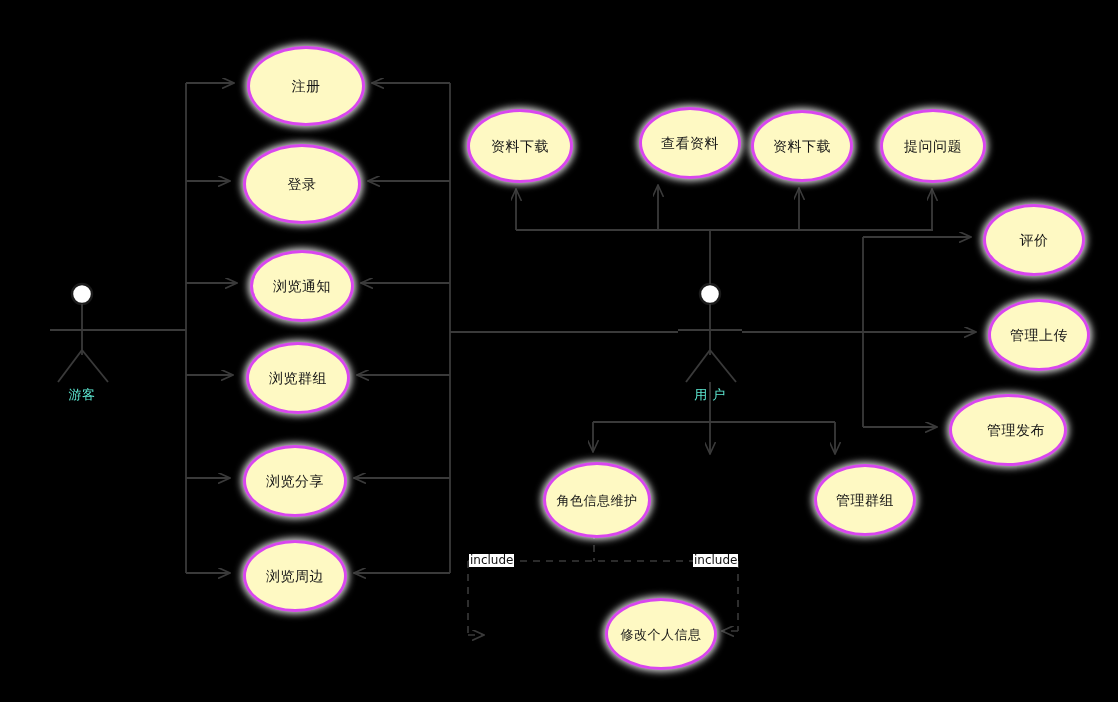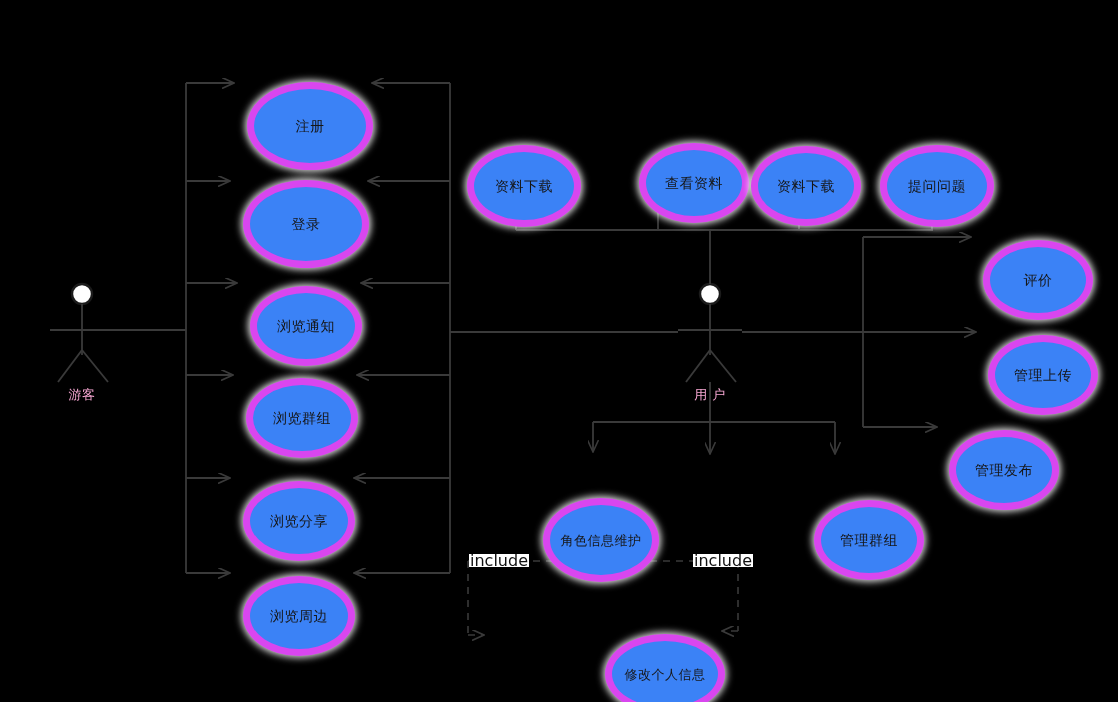--- a/index.html
+++ b/index.html
@@ -2,29 +2,29 @@
 <html><head>
 <meta charset="utf-8">
 <style>
   html,body{margin:0;padding:0;background:#000;}
   body{width:1118px;height:702px;overflow:hidden;
        font-family:"DejaVu Sans","Liberation Sans",sans-serif;}
   #stage{position:relative;width:1118px;height:702px;background:#000;}
   svg#wires{position:absolute;left:0;top:0;width:1118px;height:702px;}
 
   .uc{position:absolute;display:flex;align-items:center;justify-content:center;
-      background:#3b82f6;border:7px solid #d946ef;border-radius:50%;
+      background:#fef9c3;border:3px solid #d946ef;border-radius:50%;
       box-shadow:0 0 7px 2px rgba(255,255,255,.85);
       color:#161616;font-size:14px;line-height:1;white-space:nowrap;
-      letter-spacing:.5px;margin-top:36px;}
+      letter-spacing:.5px;}
 
-  .actor-label{position:absolute;color:#f9a8d4;font-size:13px;
+  .actor-label{position:absolute;color:#5eead4;font-size:13px;
       white-space:nowrap;text-align:center;letter-spacing:.5px;}
 
-  .inc{position:absolute;background:#fff;color:#111;font-size:16px;
+  .inc{position:absolute;background:#fff;color:#111;font-size:12px;
       line-height:13px;padding:0 1px;letter-spacing:0;
       font-family:"DejaVu Sans","Liberation Sans",sans-serif;}
 </style>
 </head>
 <body>
 
 <div id="stage">
 
   <svg id="wires" viewBox="0 0 1118 702" xmlns="http://www.w3.org/2000/svg">
     <defs>
@@ -121,21 +121,21 @@
   <div class="uc" style="left:243px;top:445px;width:98px;height:66px;">浏览分享</div>
   <div class="uc" style="left:243px;top:540px;width:98px;height:66px;">浏览周边</div>
 
   <div class="uc" style="left:467px;top:109px;width:100px;height:68px;">资料下载</div>
   <div class="uc" style="left:639px;top:107px;width:96px;height:66px;">查看资料</div>
   <div class="uc" style="left:751px;top:110px;width:96px;height:66px;">资料下载</div>
   <div class="uc" style="left:880px;top:109px;width:100px;height:68px;">提问问题</div>
 
   <div class="uc" style="left:983px;top:204px;width:96px;height:66px;">评价</div>
   <div class="uc" style="left:988px;top:299px;width:96px;height:66px;">管理上传</div>
-  <div class="uc" style="left:949px;top:394px;width:96px;height:66px;">管理发布</div>
+  <div class="uc" style="left:949px;top:394px;width:96px;height:66px;padding-left:16px;">管理发布</div>
 
   <div class="uc" style="left:543px;top:462px;width:102px;height:70px;font-size:13px;">角色信息维护</div>
   <div class="uc" style="left:814px;top:464px;width:96px;height:66px;">管理群组</div>
 
   <div class="uc" style="left:605px;top:598px;width:106px;height:66px;font-size:13px;">修改个人信息</div>
 
   <div class="inc" style="left:469px;top:554px;">include</div>
   <div class="inc" style="left:693px;top:554px;">include</div>
 
 </div>

